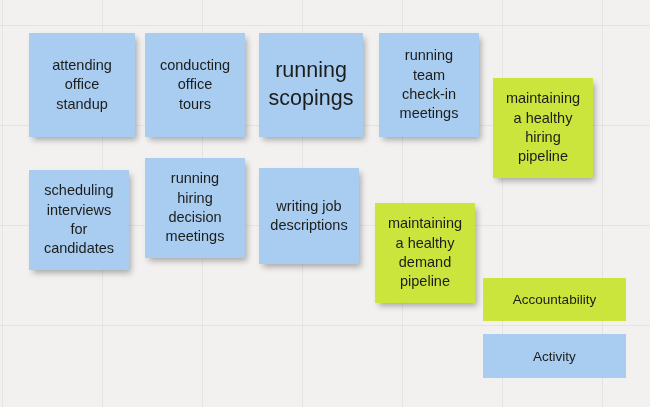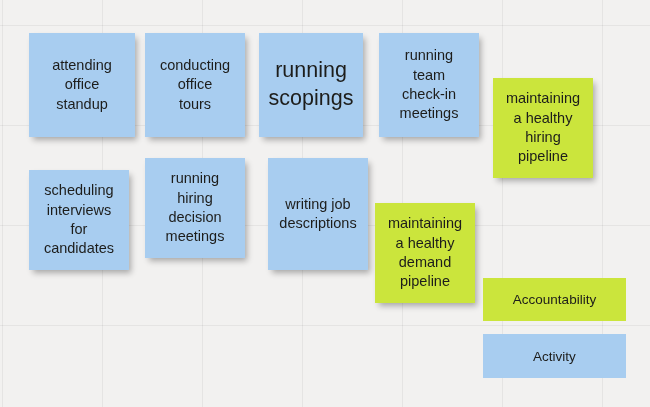--- a/index.html
+++ b/index.html
@@ -96,21 +96,21 @@
 interviews
 for
 candidates</span>
     </div>
     <div class="note blue" style="left: 145px; top: 158px; width: 100px; height: 100px;">
       <span class="note-text fs-sm">running
 hiring
 decision
 meetings</span>
     </div>
-    <div class="note blue" style="left: 259px; top: 158px; width: 100px; height: 112px; margin-left: 9px;">
+    <div class="note blue" style="left: 259px; top: 168px; width: 100px; height: 96px;">
       <span class="note-text fs-sm">writing job
 descriptions</span>
     </div>
     <div class="note green" style="left: 375px; top: 158px; width: 100px; height: 100px;">
       <span class="note-text fs-sm">maintaining
 a healthy
 demand
 pipeline</span>
     </div>
     <div class="legend blue" style="left: 483px; top: 334px; width: 143px; height: 44px;">

